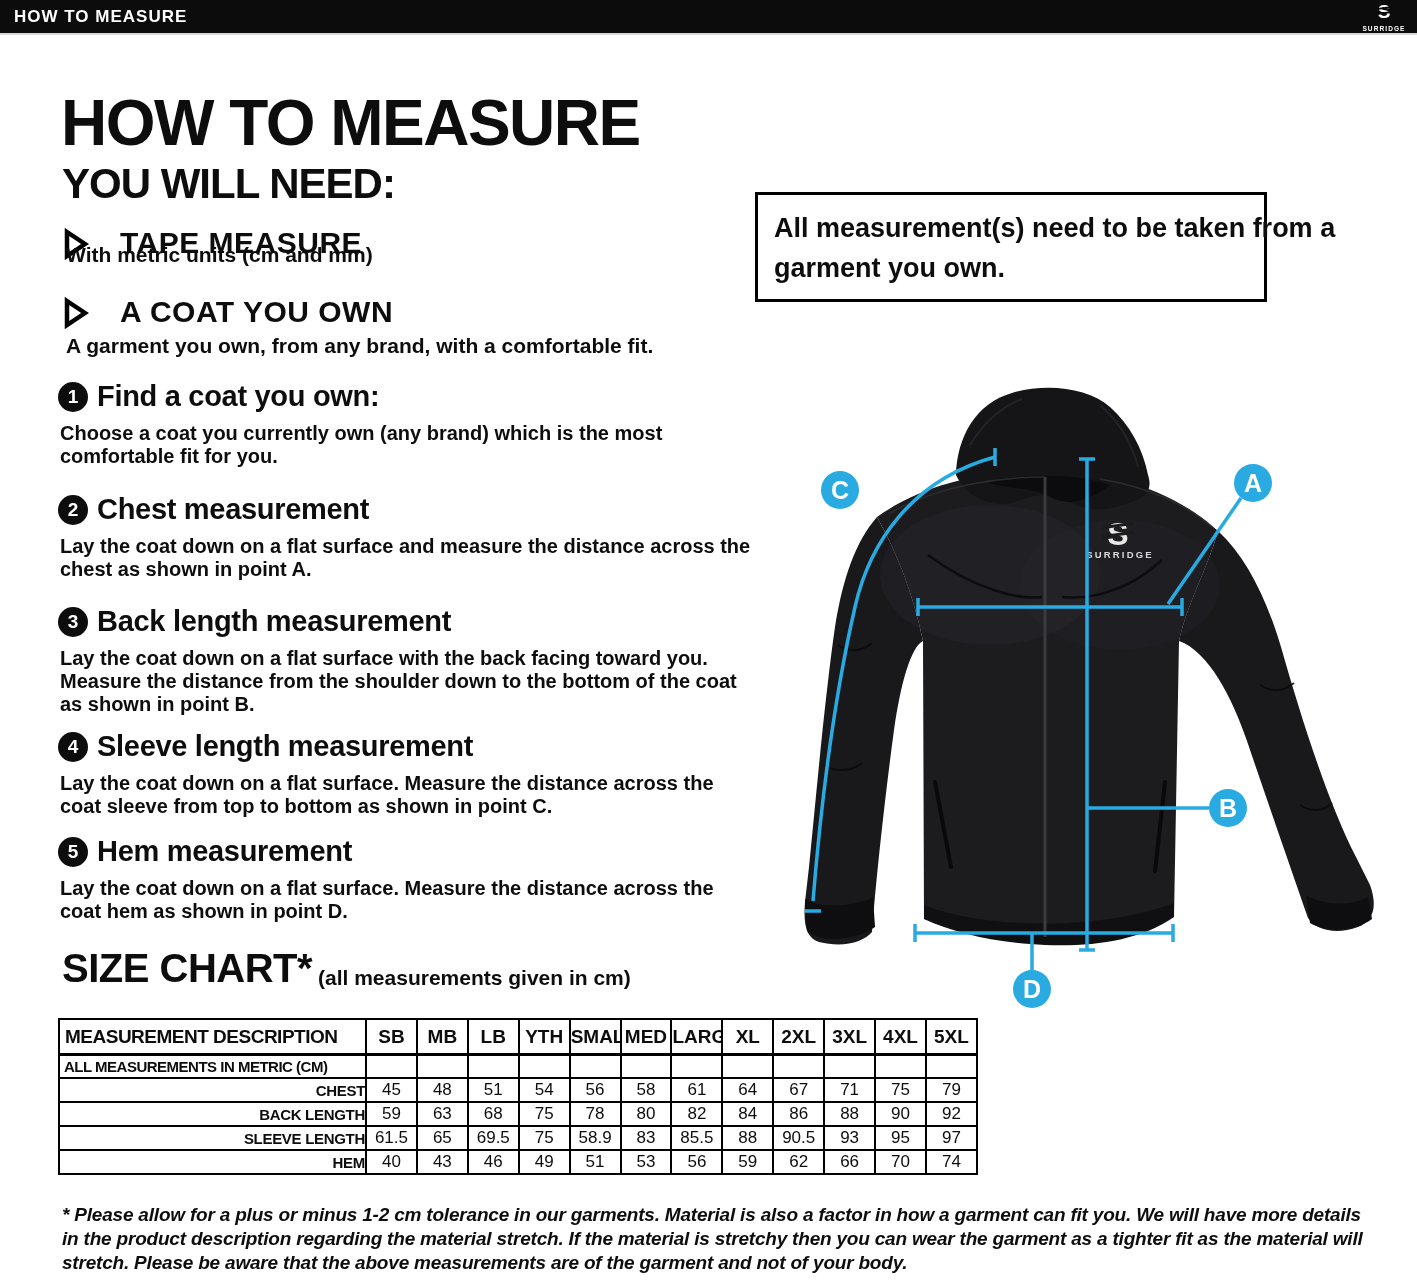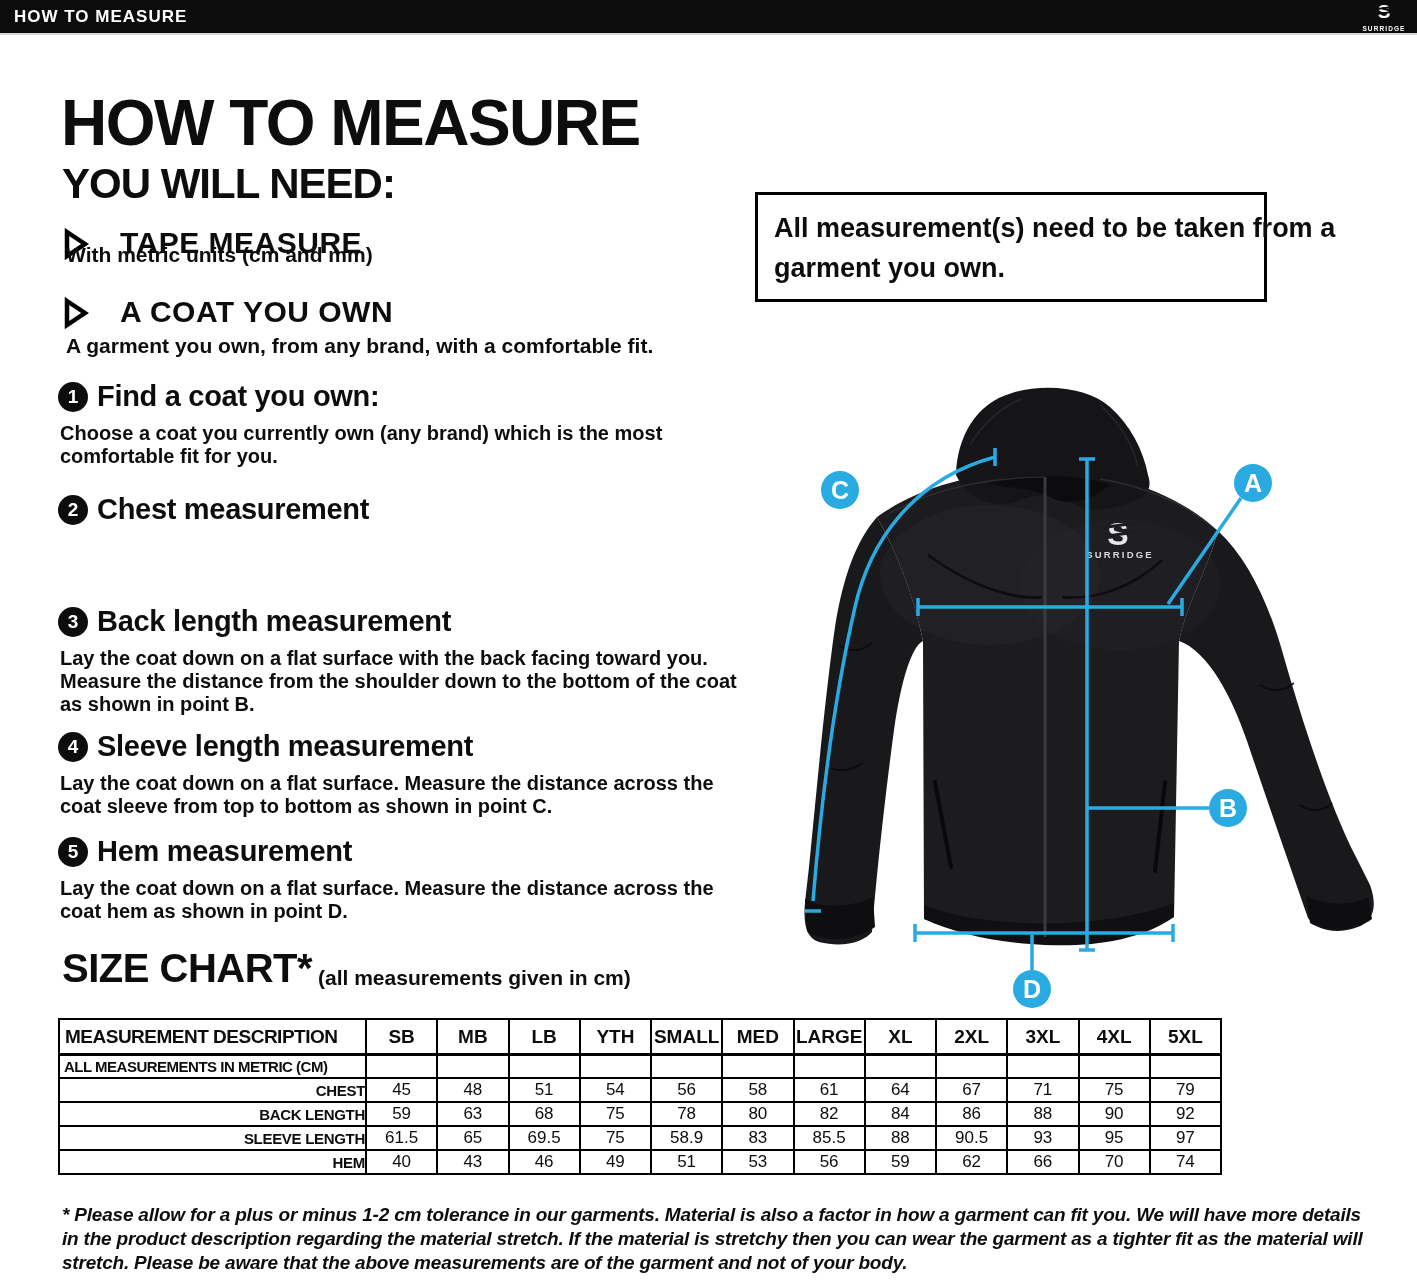--- a/index.html
+++ b/index.html
@@ -39,21 +39,21 @@
   .callout-text{margin:13px 0 0 16px;width:570px;font-size:27px;font-weight:bold;line-height:40px;}
 
   
   .diagram{position:absolute;left:760px;top:385px;width:650px;height:625px;}
 
   
   .sc-title{position:absolute;left:62px;top:946px;font-size:40px;font-weight:bold;letter-spacing:-0.5px;white-space:nowrap;}
   .sc-sub{position:absolute;left:318px;top:966px;font-size:21px;font-weight:bold;white-space:nowrap;}
 
   .size-table-wrap{position:absolute;left:58px;top:1018px;}
-  table{border-collapse:collapse;table-layout:fixed;width:1164px;}
+  table{border-collapse:collapse;table-layout:fixed;width:920px;}
   th,td{border:2px solid #000;padding:0;overflow:hidden;white-space:nowrap;}
   th{height:33px;font-size:19px;font-weight:bold;text-align:center;border-bottom:3px solid #000;}
   th.desccol{width:300px;text-align:left;padding-left:5px;letter-spacing:-0.5px;}
   .noterow td{height:21px;font-size:15px;font-weight:bold;text-align:left;padding-left:4px;letter-spacing:-0.5px;margin-left:15px;}
   .datarow td{height:22px;font-size:17px;text-align:center;}
   .datarow td.rowlabel{font-size:15px;font-weight:bold;text-align:right;padding-left:4px;letter-spacing:-0.3px;}
 
   .footnote{position:absolute;left:62px;top:1203px;width:1312px;font-size:19px;font-weight:bold;font-style:italic;line-height:24px;letter-spacing:-0.2px;}
 </style>
 </head>
@@ -99,20 +99,21 @@
     <span class="step-num">1</span>
     <span class="step-title">Find a coat you own:</span>
   </div>
   <div class="step-body">Choose a coat you currently own (any brand) which is the most comfortable fit for you.</div>
 </div>
 <div class="step step-2">
   <div class="step-head">
     <span class="step-num">2</span>
     <span class="step-title">Chest measurement</span>
   </div>
+  <div class="step-body">Lay the coat down on a flat surface and measure the distance across the chest as shown in point A.</div>
 </div>
 <div class="step step-3">
   <div class="step-head">
     <span class="step-num">3</span>
     <span class="step-title">Back length measurement</span>
   </div>
   <div class="step-body">Lay the coat down on a flat surface with the back facing toward you. Measure the distance from the shoulder down to the bottom of the coat as shown in point B.</div>
 </div>
 <div class="step step-4">
   <div class="step-head">

